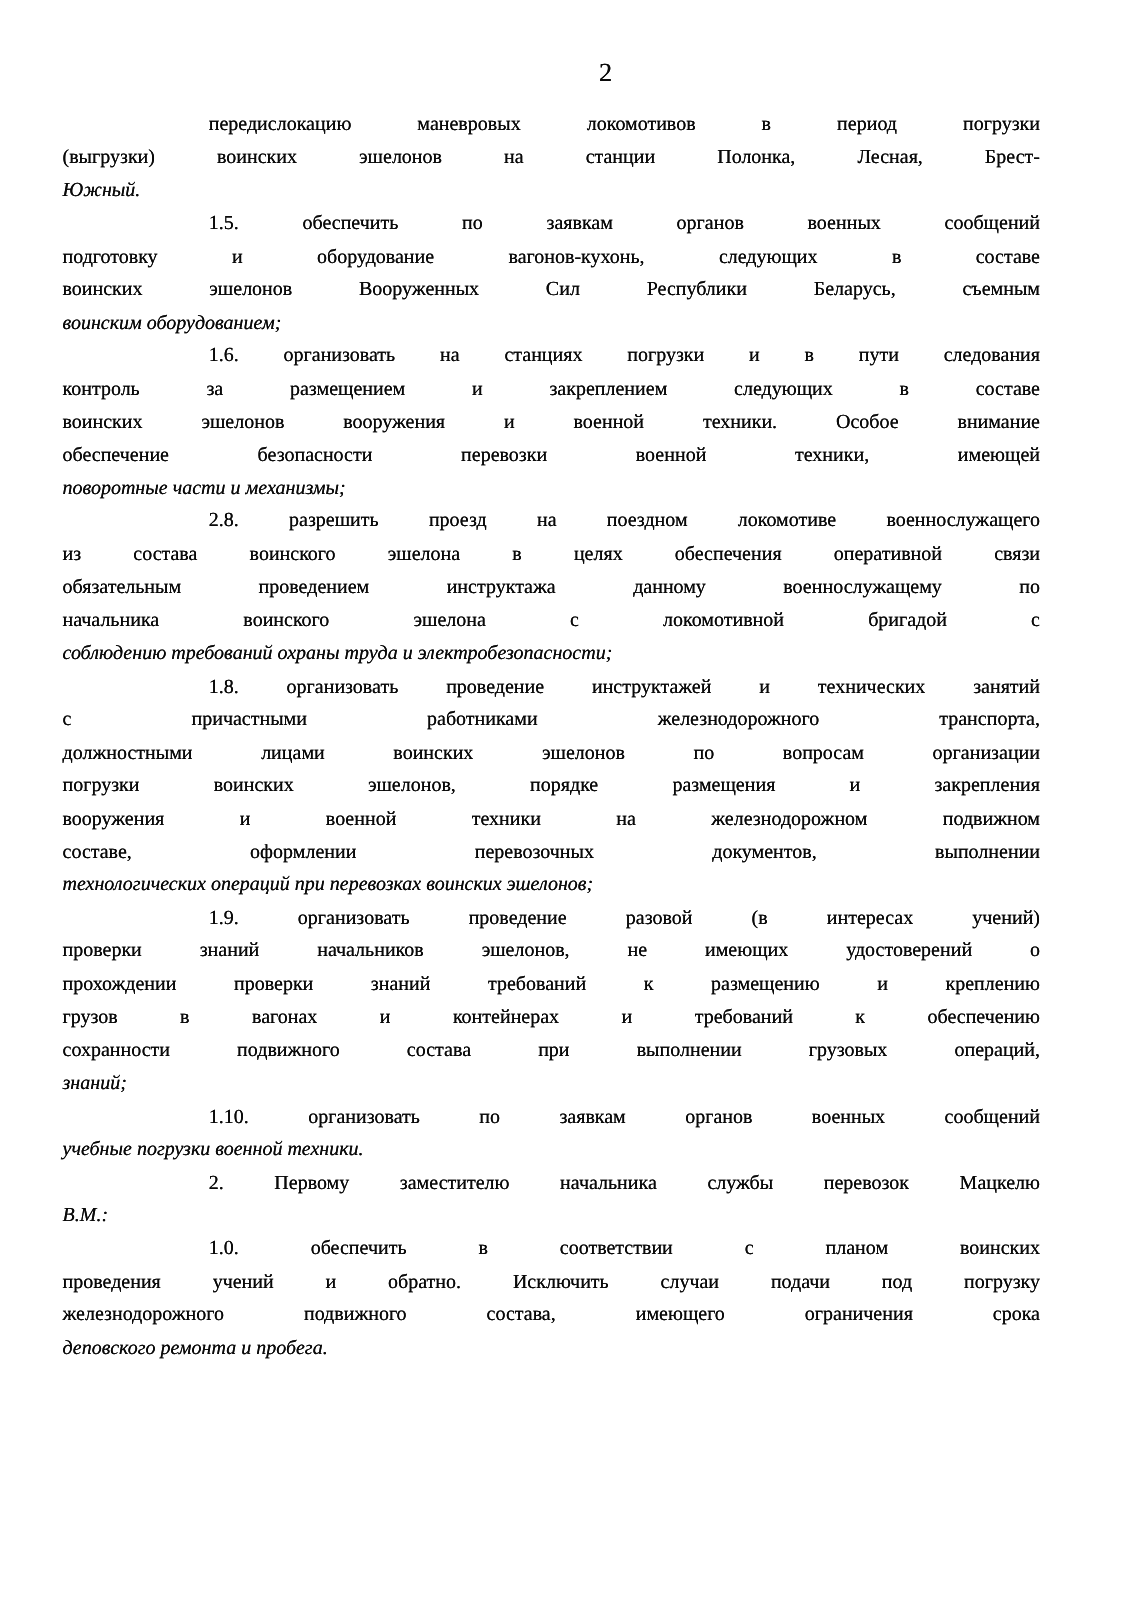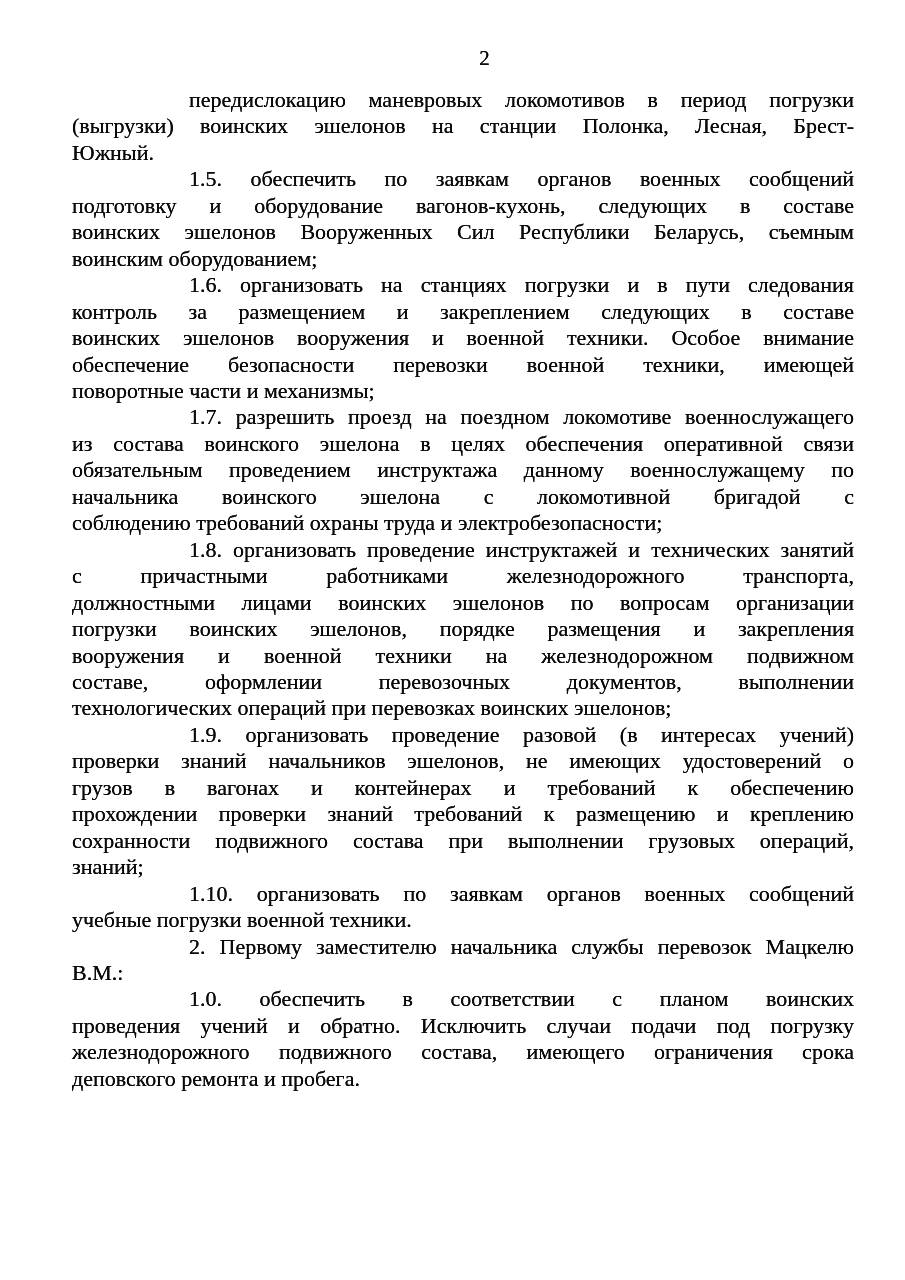--- a/index.html
+++ b/index.html
@@ -22,72 +22,73 @@
     left: 0;
     width: 100%;
     transform: translateX(32px);
     text-align: center;
     font-size: 21px;
     line-height: 22px;
     text-shadow: 0 0 0.4px #000;
   }
   .body-text {
     position: absolute;
-    left: 72px;
+    left: 50px;
     top: 87px;
     width: 782px;
-    font-size: 22px;
+    font-size: 16px;
     line-height: 26.45px;
     text-shadow: 0 0 0.45px #000;
   }
   .line {
     text-align: justify;
     text-align-last: justify;
   }
   .line.first {
     text-indent: 117px;
   }
   .line.last {
     text-align-last: left;
+    font-style: italic;
   }
 </style>
 </head>
 <body>
 
 <div class="page">
   <div class="page-number">2</div>
   <div class="body-text" id="doc-body">
       <div class="line first">передислокацию маневровых локомотивов в период погрузки</div>
       <div class="line">(выгрузки) воинских эшелонов на станции Полонка, Лесная, Брест-</div>
       <div class="line last">Южный.</div>
       <div class="line first">1.5. обеспечить по заявкам органов военных сообщений</div>
       <div class="line">подготовку и оборудование вагонов-кухонь, следующих в составе</div>
       <div class="line">воинских эшелонов Вооруженных Сил Республики Беларусь, съемным</div>
       <div class="line last">воинским оборудованием;</div>
       <div class="line first">1.6. организовать на станциях погрузки и в пути следования</div>
       <div class="line">контроль за размещением и закреплением следующих в составе</div>
       <div class="line">воинских эшелонов вооружения и военной техники. Особое внимание</div>
       <div class="line">обеспечение безопасности перевозки военной техники, имеющей</div>
       <div class="line last">поворотные части и механизмы;</div>
-      <div class="line first">1.7. разрешить проезд на поездном локомотиве военнослужащего</div>
+      <div class="line first">2.8. разрешить проезд на поездном локомотиве военнослужащего</div>
       <div class="line">из состава воинского эшелона в целях обеспечения оперативной связи</div>
       <div class="line">обязательным проведением инструктажа данному военнослужащему по</div>
       <div class="line">начальника воинского эшелона с локомотивной бригадой с</div>
       <div class="line last">соблюдению требований охраны труда и электробезопасности;</div>
       <div class="line first">1.8. организовать проведение инструктажей и технических занятий</div>
       <div class="line">с причастными работниками железнодорожного транспорта,</div>
       <div class="line">должностными лицами воинских эшелонов по вопросам организации</div>
       <div class="line">погрузки воинских эшелонов, порядке размещения и закрепления</div>
       <div class="line">вооружения и военной техники на железнодорожном подвижном</div>
       <div class="line">составе, оформлении перевозочных документов, выполнении</div>
       <div class="line last">технологических операций при перевозках воинских эшелонов;</div>
       <div class="line first">1.9. организовать проведение разовой (в интересах учений)</div>
       <div class="line">проверки знаний начальников эшелонов, не имеющих удостоверений о</div>
+      <div class="line">прохождении проверки знаний требований к размещению и креплению</div>
       <div class="line">грузов в вагонах и контейнерах и требований к обеспечению</div>
-      <div class="line">прохождении проверки знаний требований к размещению и креплению</div>
       <div class="line">сохранности подвижного состава при выполнении грузовых операций,</div>
       <div class="line last">знаний;</div>
       <div class="line first">1.10. организовать по заявкам органов военных сообщений</div>
       <div class="line last">учебные погрузки военной техники.</div>
       <div class="line first">2. Первому заместителю начальника службы перевозок Мацкелю</div>
       <div class="line last">В.М.:</div>
       <div class="line first">1.0. обеспечить в соответствии с планом воинских</div>
       <div class="line">проведения учений и обратно. Исключить случаи подачи под погрузку</div>
       <div class="line">железнодорожного подвижного состава, имеющего ограничения срока</div>
       <div class="line last">деповского ремонта и пробега.</div>

